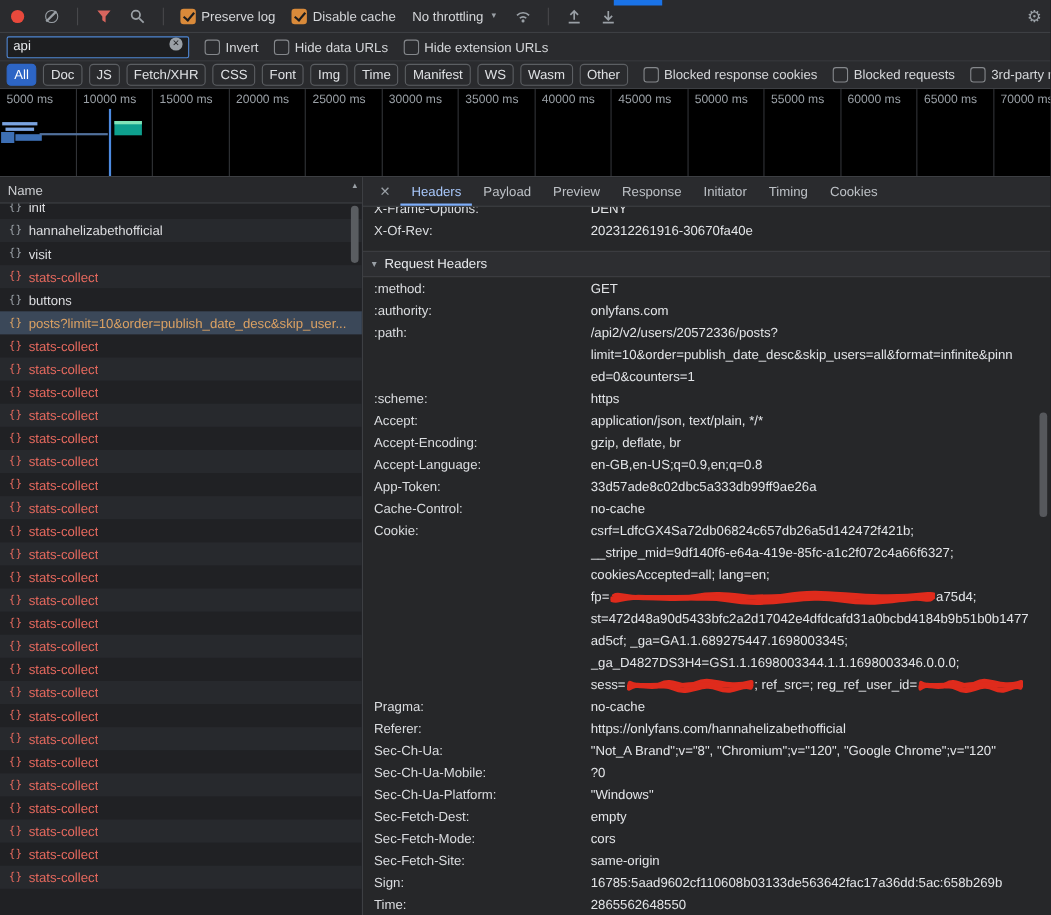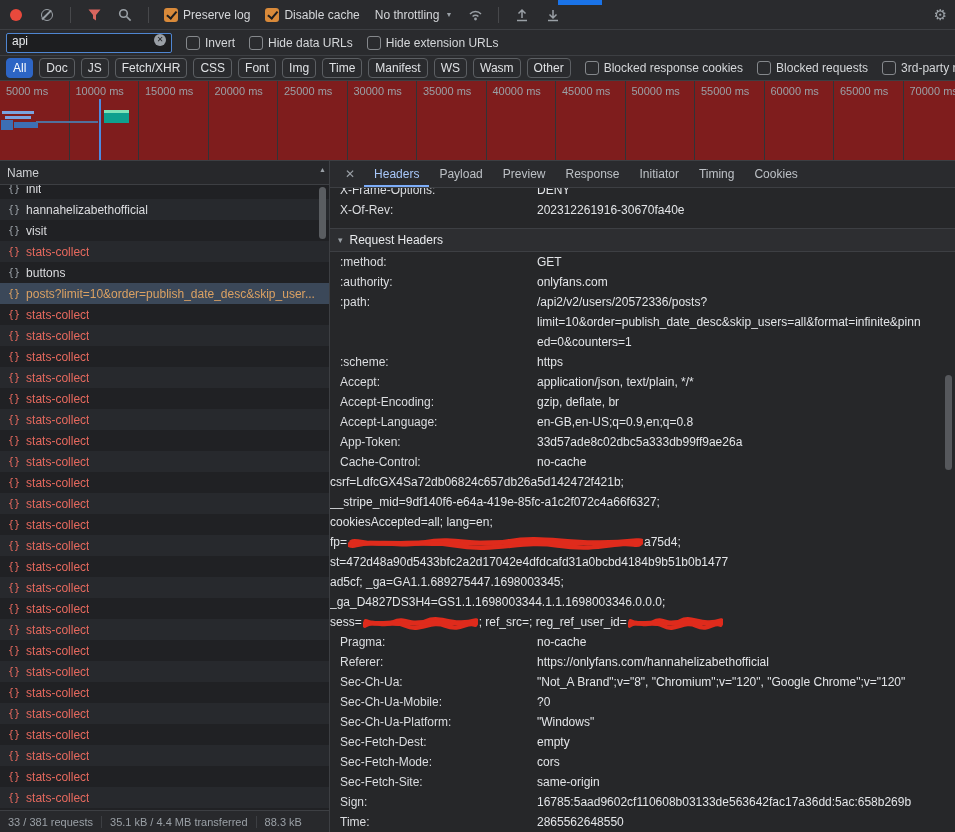--- a/index.html
+++ b/index.html
@@ -30,21 +30,21 @@
   .filter-input input{flex:1;min-width:0;background:transparent;border:none;outline:none;color:#e8eaed;font:12px "Liberation Sans",sans-serif}
   .clear-x{width:12px;height:12px;flex:none;border-radius:50%;background:#9aa0a6;color:#1d1e20;font-size:8px;line-height:12px;text-align:center;cursor:pointer}
 
   .typebar{height:25px;flex:none;display:flex;align-items:center;gap:14px;padding:0 6px;background:#2a2b2e;border-bottom:1px solid #3d3f43;overflow:hidden}
   .chips{display:inline-flex;align-items:center;gap:6px;flex:none}
   .chip{border:1px solid #5c5f63;border-radius:4px;padding:2px 6px;color:#dfe1e4;background:transparent;font:12px "Liberation Sans",sans-serif;cursor:pointer;white-space:nowrap}
   .chip.sel{background:#2d65c5;border-color:#2d65c5;color:#fff}
   .adv{display:inline-flex;align-items:center;gap:14px;flex:none}
 
   
-  .timeline{height:80px;flex:none;position:relative;background:#7f1d1d;border-bottom:1px solid #3d3f43;overflow:hidden}
+  .timeline{height:80px;flex:none;position:relative;background:#000000;border-bottom:1px solid #3d3f43;overflow:hidden}
   .tl-ruler{display:flex;height:100%}
   .tl-seg{flex:none;width:69.5px;border-right:1px solid #313337;padding:4px 0 0 6px;color:#9aa0a6;font-size:11px;white-space:nowrap}
   .wf{position:absolute}
   .wf-a{left:2px;top:30px;width:32px;height:2.5px;background:#7aa3e0}
   .wf-b{left:5px;top:35px;width:26px;height:2.5px;background:#7aa3e0}
   .wf-blob{left:1px;top:39px;width:12px;height:10px;background:#3d6fb4}
   .wf-c{left:14px;top:41px;width:24px;height:6px;background:#3d6fb4}
   .wf-line{left:36px;top:40px;width:62px;height:2px;background:#51709c}
   .wf-teal{left:104px;top:29px;width:25px;height:13px;background:#0ea08e;border-top:3px solid #7fe3b8}
   .wf-sel{left:99px;top:18px;width:2px;height:62px;background:#4d8be0}
@@ -347,25 +347,20 @@
           </div>
           <div class="req-row error">
             <span class="ric">{}</span>
             <span class="rlabel">stats-collect</span>
           </div>
           <div class="req-row error">
             <span class="ric">{}</span>
             <span class="rlabel">stats-collect</span>
           </div>
         </div>
-      <div class="statusbar">
-          <span class="sb-item">33 / 381 requests</span>
-          <span class="sb-item">35.1 kB / 4.4 MB transferred</span>
-          <span class="sb-item">88.3 kB</span>
-        </div>
       <div class="lscroll">
         <span class="sarrow">▲</span>
         <span class="sthumb"></span>
       </div>
     </div>
 
     <div class="right">
       <div class="dtabs">
         <span class="close-x">✕</span>
         <span class="dtabs-list">
@@ -428,20 +423,21 @@
             </div>
             <div class="hrow">
               <div class="hname">App-Token:</div>
               <div class="hval">33d57ade8c02dbc5a333db99ff9ae26a</div>
             </div>
             <div class="hrow">
               <div class="hname">Cache-Control:</div>
               <div class="hval">no-cache</div>
             </div>
             <div class="hrow">
+              <div class="hname">Cookie:</div>
               <div class="hval">
                 <div class="vline"><span>csrf=LdfcGX4Sa72db06824c657db26a5d142472f421b;</span></div>
                 <div class="vline"><span>__stripe_mid=9df140f6-e64a-419e-85fc-a1c2f072c4a66f6327;</span></div>
                 <div class="vline"><span>cookiesAccepted=all; lang=en;</span></div>
                 <div class="vline"><span>fp=</span><span class="redact"><svg viewBox="0 0 120 16" preserveAspectRatio="none" style="width: 295px;">
                       <path d="M2 11 C 12 3, 20 14, 32 7 S 52 14, 66 6 S 92 13, 118 5" fill="none" stroke="#df2b1c" stroke-width="5" stroke-linecap="round"></path>
                       <path d="M3 6 C 16 13, 28 3, 44 11 S 70 4, 86 11 S 108 6, 117 10" fill="none" stroke="#df2b1c" stroke-width="5" stroke-linecap="round"></path>
                       <path d="M2 9 C 20 6, 30 11, 52 8 S 84 10, 118 8" fill="none" stroke="#df2b1c" stroke-width="5" stroke-linecap="round"></path>
                     </svg></span><span>a75d4;</span></div>
                 <div class="vline"><span>st=472d48a90d5433bfc2a2d17042e4dfdcafd31a0bcbd4184b9b51b0b1477</span></div>

